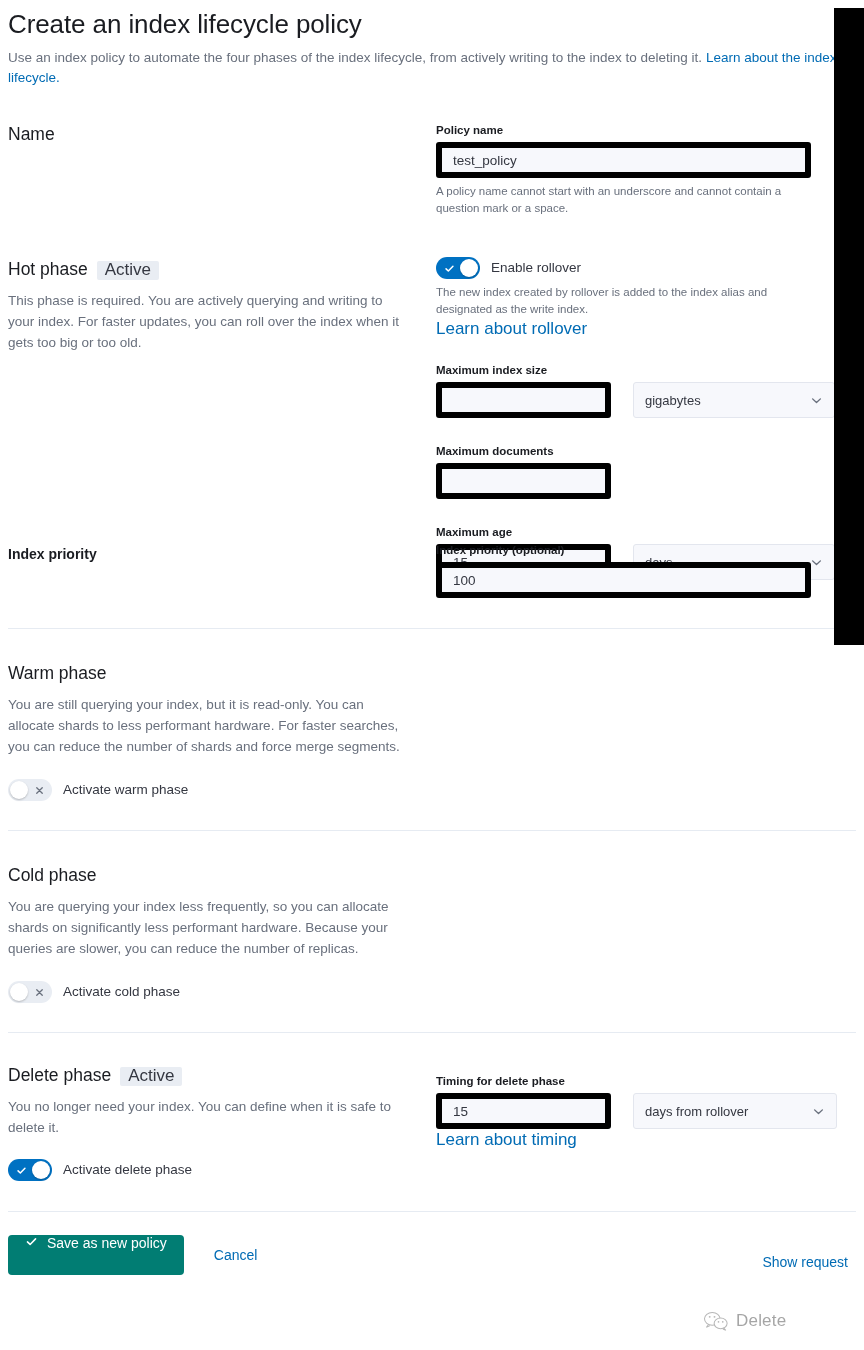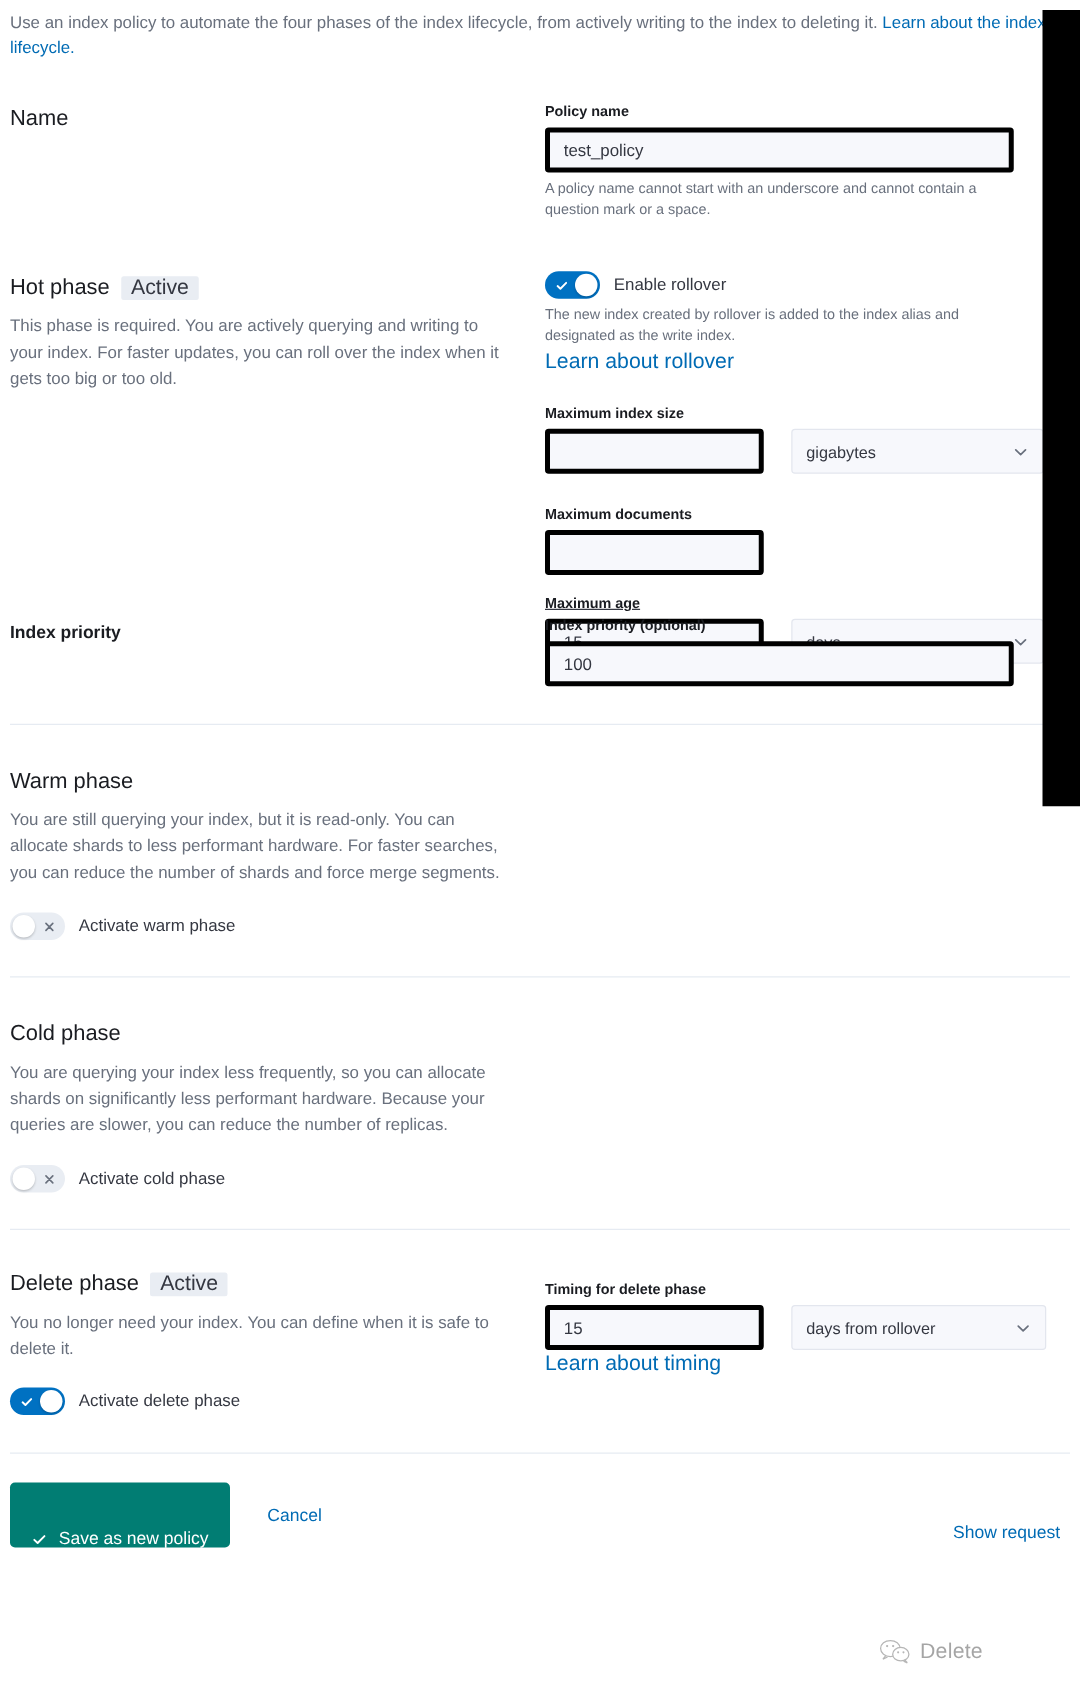--- a/index.html
+++ b/index.html
@@ -114,21 +114,21 @@
     font-size: 11.5px;
     font-weight: 700;
     color: #1a1c21;
     line-height: 16px;
     margin-bottom: 4px;
   }
   .input {
     box-sizing: border-box;
     height: 36px;
     background: #f7f8fc;
-    border: 4px solid #000000;
+    border: 6px solid #000000;
     border-radius: 3px;
     font-size: 13.5px;
     color: #343741;
     padding: 0 11px;
     display: flex;
     align-items: center;
     font-family: "Liberation Sans", sans-serif;
     outline: none;
     width: 100%;
   }
@@ -239,26 +239,26 @@
     display: flex;
     align-items: center;
     gap: 30px;
     position: relative;
   }
   .btn-primary {
     background: #017d73;
     color: #ffffff;
     border: none;
     border-radius: 4px;
-    height: 52px;
+    height: 40px;
     padding: 0 17px;
     font-size: 14px;
     font-family: "Liberation Sans", sans-serif;
     display: inline-flex;
-    align-items: flex-end;
+    align-items: flex-start;
     gap: 9px;
     cursor: pointer;
   }
   .btn-primary svg { width: 13px; height: 13px; display: block; }
   .btn-empty {
     background: none;
     border: none;
     color: #006bb4;
     font-size: 14px;
     font-family: "Liberation Sans", sans-serif;
@@ -293,20 +293,21 @@
     color: #6f6f6f;
     letter-spacing: .2px;
     font-family: "Liberation Sans", sans-serif;
   }
 </style>
 </head>
 <body>
 
 <div class="page">
 
+  <h1 class="title">Create an index lifecycle policy</h1>
   <div class="subtitle">
     <span>Use an index policy to automate the four phases of the index lifecycle, from actively writing to the index to deleting it.</span>
     <a class="link">Learn about the index lifecycle.</a>
   </div>
 
   <div class="section" style="margin-top:34px;">
     <div class="col-left">
       <div class="section-title">Name</div>
     </div>
     <div class="col-right">
@@ -361,21 +362,21 @@
 
       <div style="margin-top:25px;">
         <div class="field-label">Maximum documents</div>
         <div class="row-2">
           <div class="cell-a">
             <div class="input empty"></div>
           </div>
         </div>
       </div>
 
-      <div style="margin-top:15px;text-decoration:underline;">
+      <div style="margin-top:25px;">
         <div class="field-label">Maximum age</div>
         <div class="row-2">
           <div class="cell-a">
             <div class="input">15</div>
           </div>
           <div class="cell-b-wide">
             <div class="select">
               <span>days</span>
               <span class="chev">
                 <svg viewBox="0 0 16 16" fill="none" stroke="currentColor" stroke-width="1.7" stroke-linecap="round" stroke-linejoin="round">

